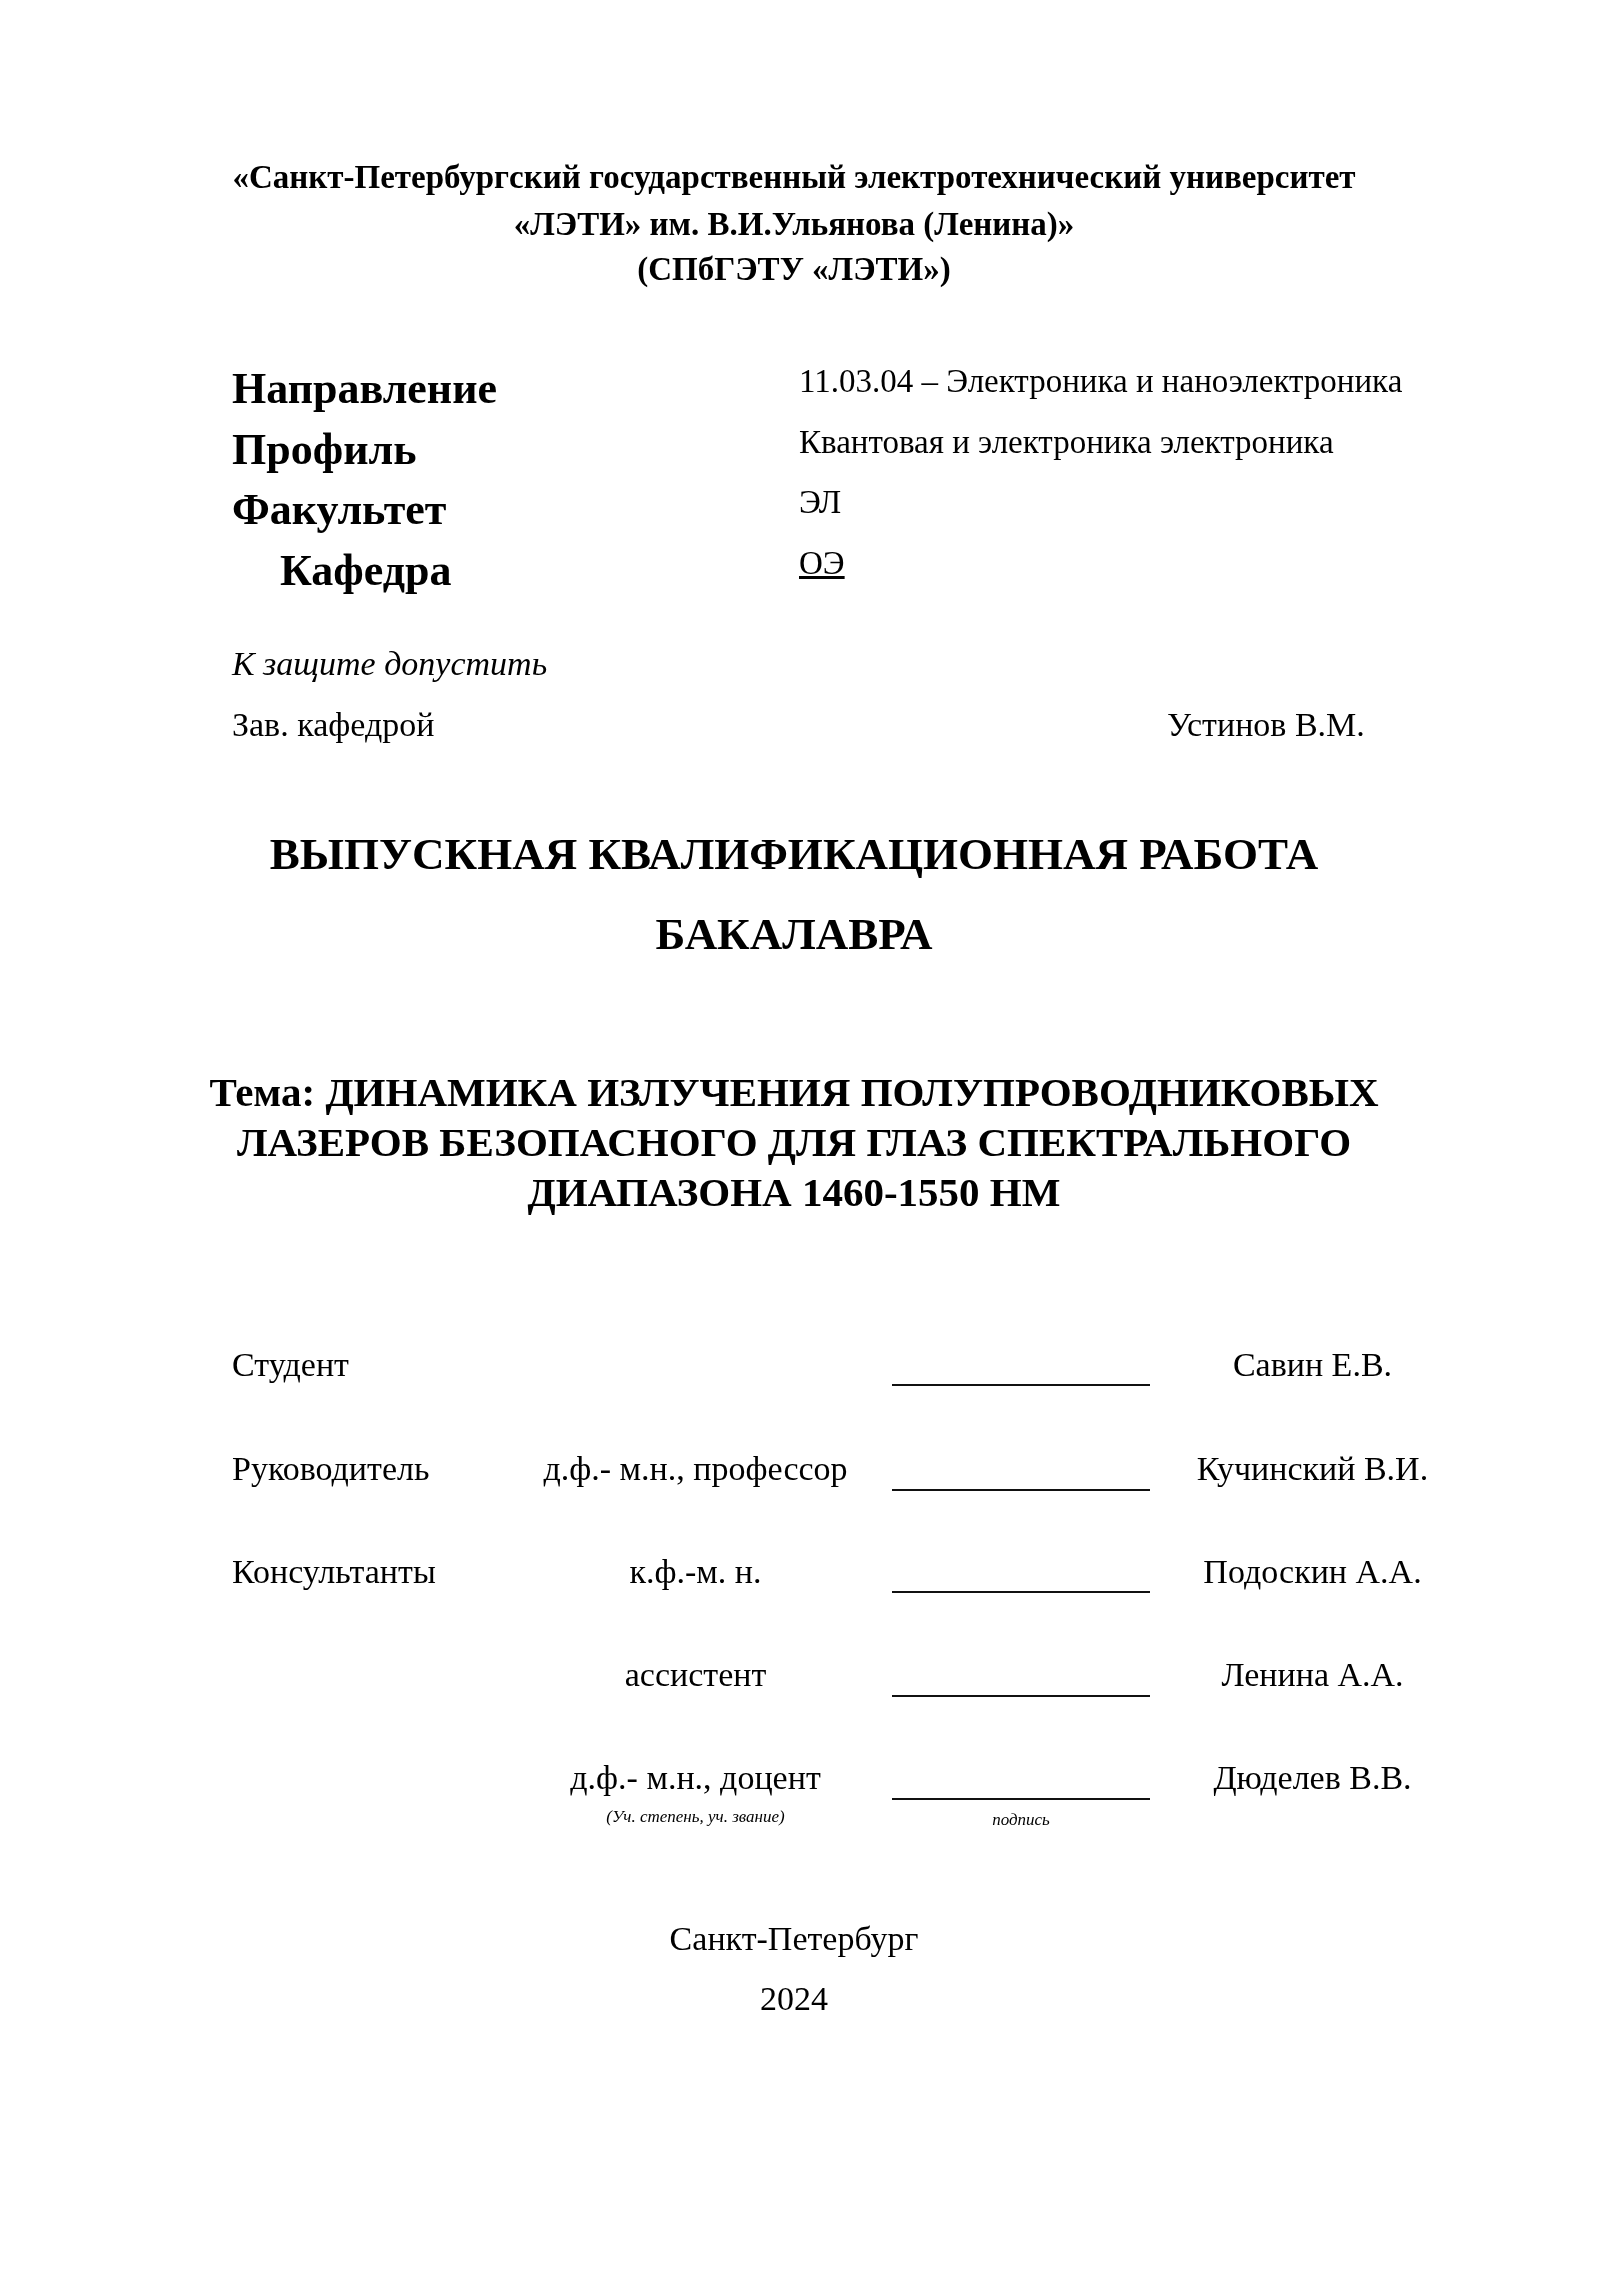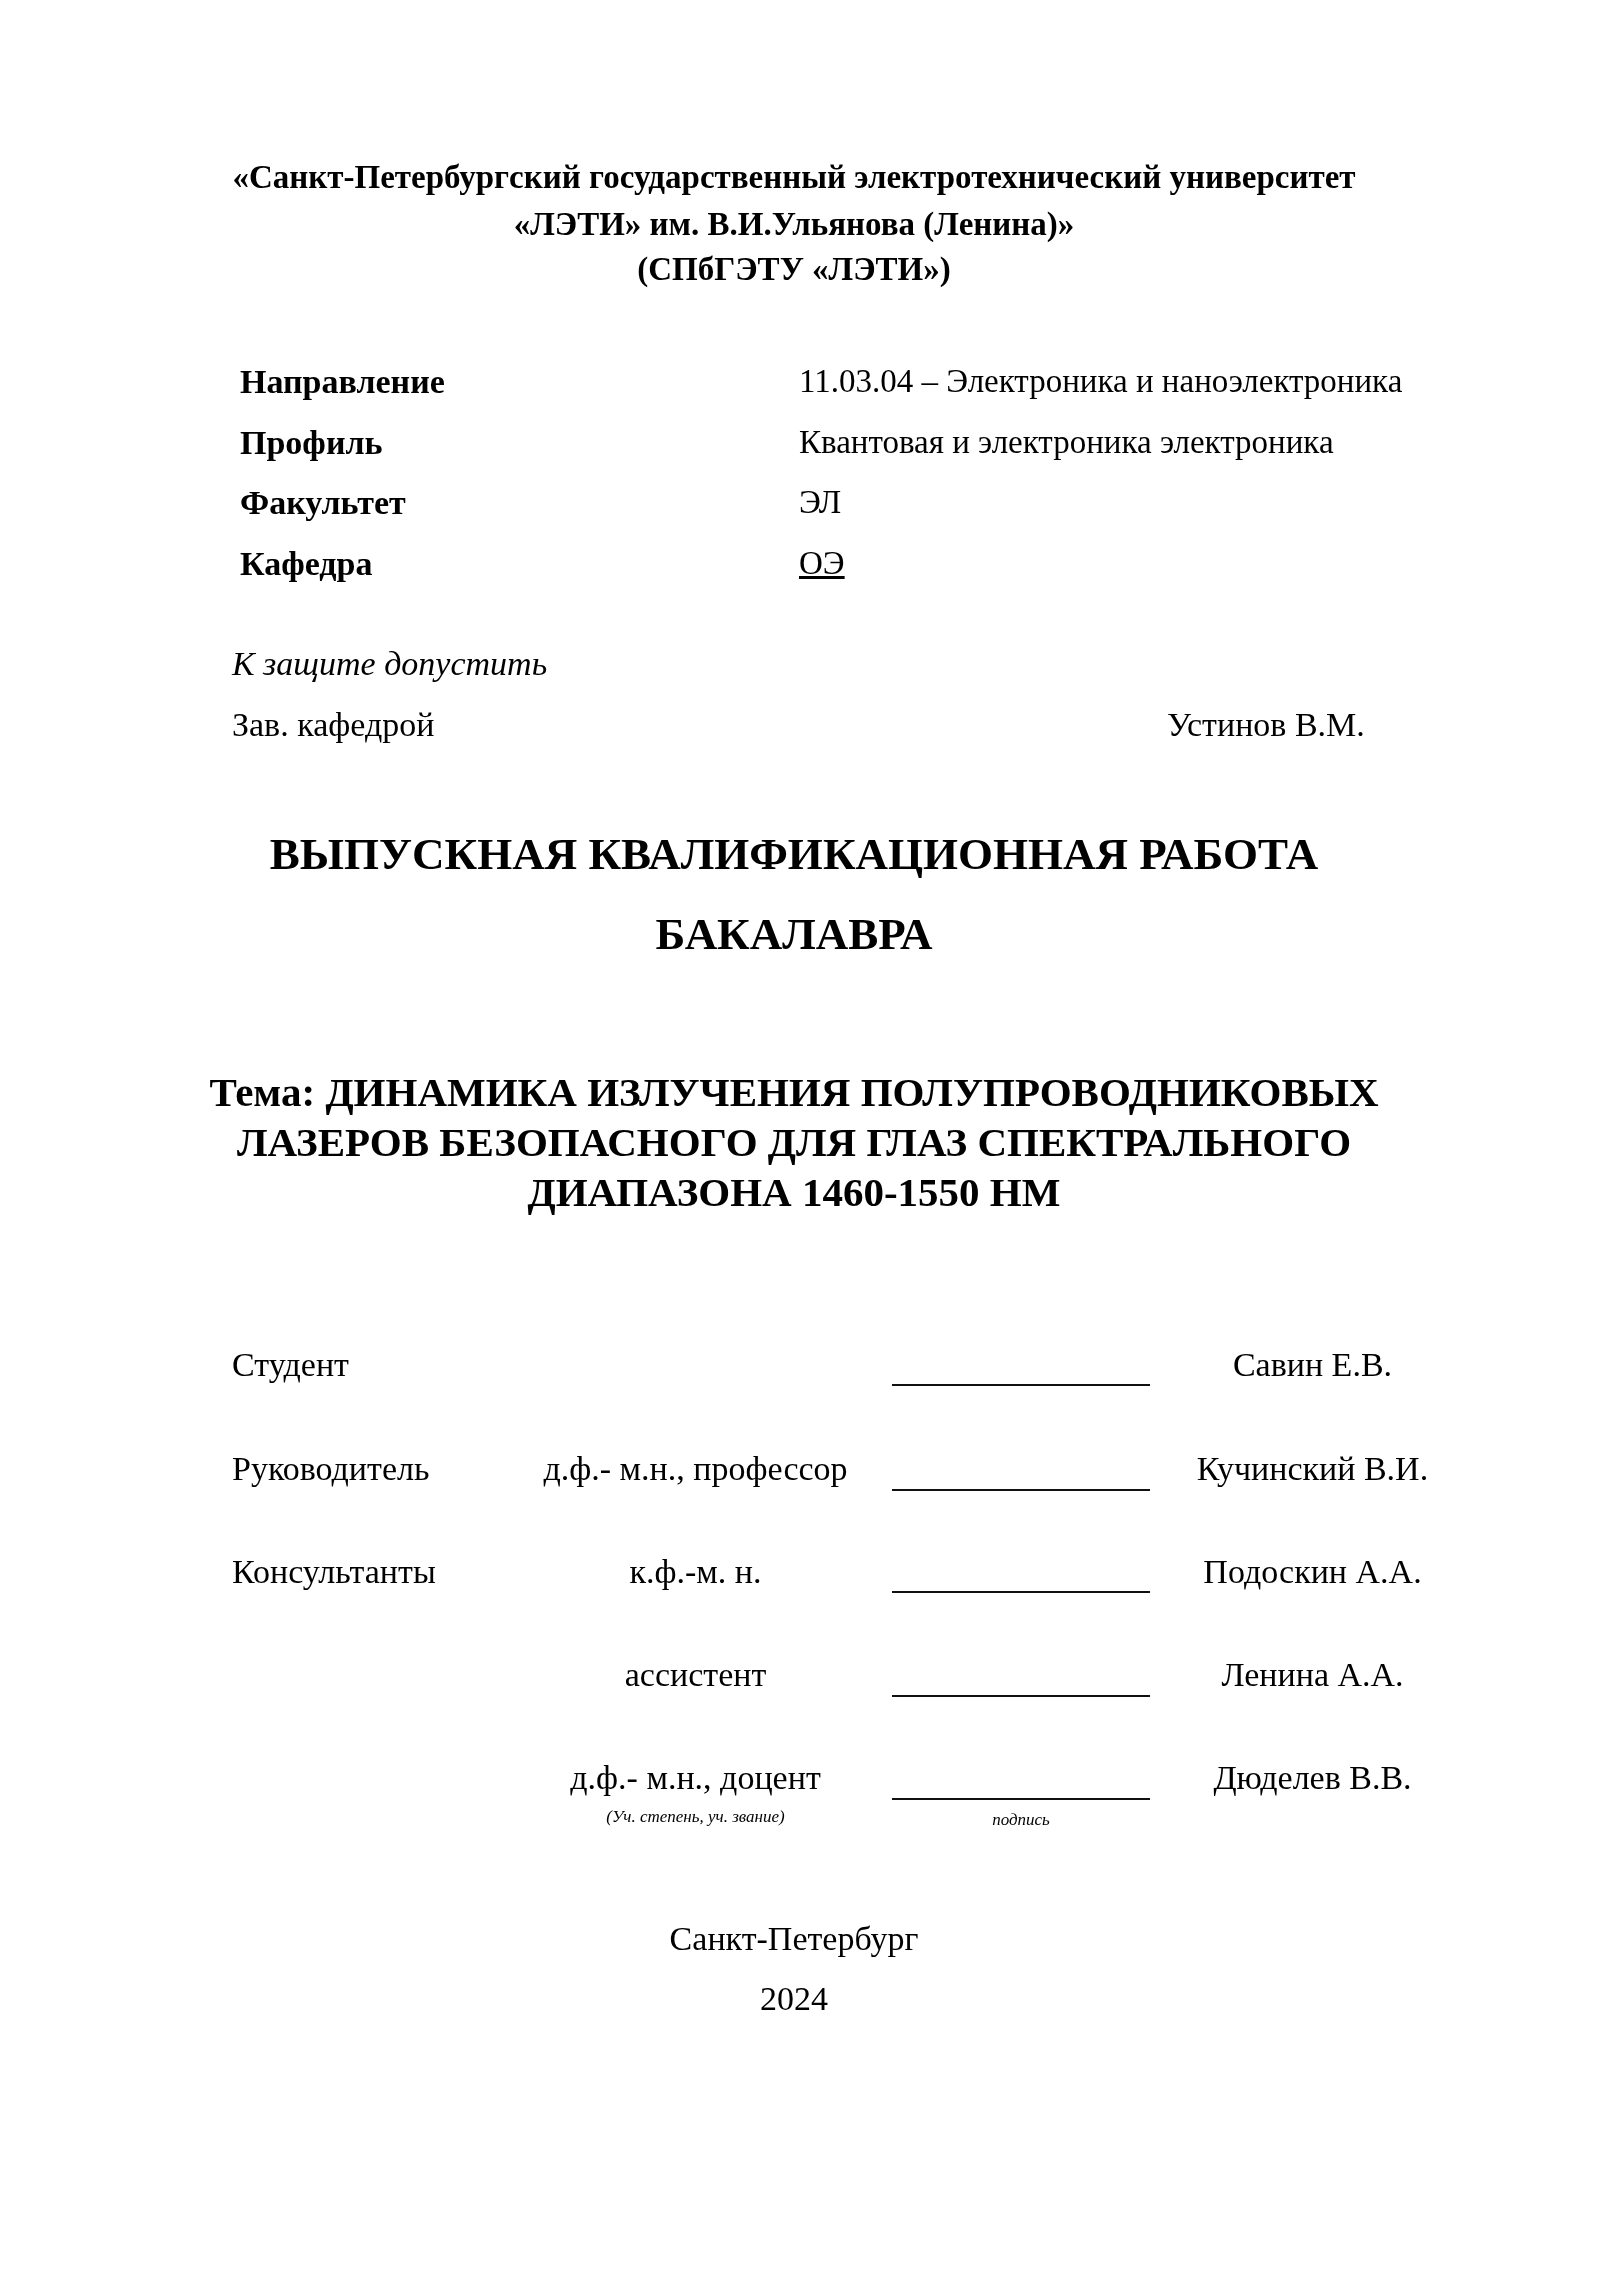--- a/index.html
+++ b/index.html
@@ -10,21 +10,21 @@
   }
   .abs { position: absolute; white-space: nowrap; }
   .fs { font-size: 34px; line-height: 1; }
   .ital { font-style: italic; }
   .center { left: 0; width: 1588px; text-align: center; }
 
   .uni { top: 159px; font-size: 33px; font-weight: bold; }
   .uni2 { top: 206px; font-size: 33px; font-weight: bold; }
   .uni3 { top: 251px; font-size: 33px; font-weight: bold; }
 
-  .info-label { left: 240px; font-size: 34px; font-weight: bold; }
+  .info-label { left: 232px; font-size: 44px; font-weight: bold; }
   .info-value { left: 799px; font-size: 33px; }
 
   .title1 { top: 828px; font-size: 45px; font-weight: bold; }
   .title2 { top: 908px; font-size: 45px; font-weight: bold; }
 
   .topic { font-size: 41px; font-weight: bold; }
 
   .sig-line { position: absolute; left: 892px; width: 258px; height: 2.3px; background: #111; }
   .caption { font-size: 17px; font-style: italic; }
 
@@ -42,21 +42,21 @@
 <div>
   <div class="abs info-label" style="top:363px;">Направление</div>
   <div class="abs info-value" style="top:363px;">11.03.04 – Электроника и наноэлектроника</div>
 
   <div class="abs info-label" style="top:424px;">Профиль</div>
   <div class="abs info-value" style="top:424px;">Квантовая и электроника электроника</div>
 
   <div class="abs info-label" style="top:484px;">Факультет</div>
   <div class="abs info-value" style="top:484px;">ЭЛ</div>
 
-  <div class="abs info-label" style="top:545px;">Кафедра</div>
+  <div class="abs info-label" style="top:545px;margin-left:48px;">Кафедра</div>
   <div class="abs info-value" style="top:545px;text-decoration:underline;">ОЭ</div>
 </div>
 
 <div class="abs fs ital" style="left:232px; top:647px;">К защите допустить</div>
 <div class="abs fs" style="left:232px; top:708px;">Зав. кафедрой</div>
 <div class="abs fs" style="left:1167px; top:708px;">Устинов В.М.</div>
 
 <div class="abs center title1">ВЫПУСКНАЯ КВАЛИФИКАЦИОННАЯ РАБОТА</div>
 <div class="abs center title2">БАКАЛАВРА</div>
 

